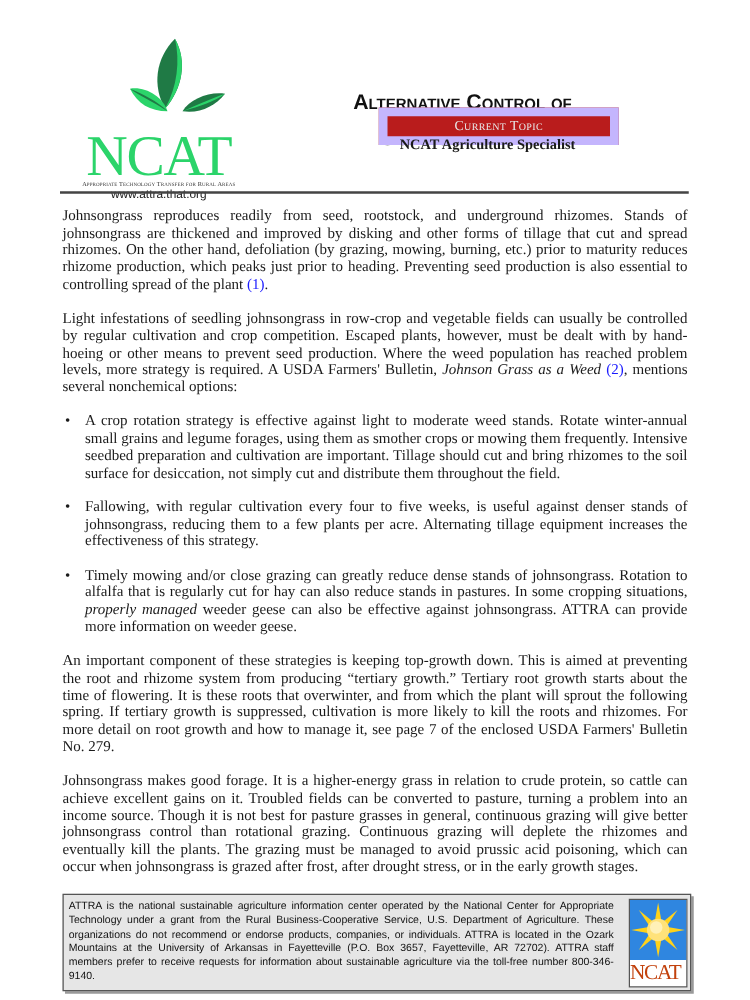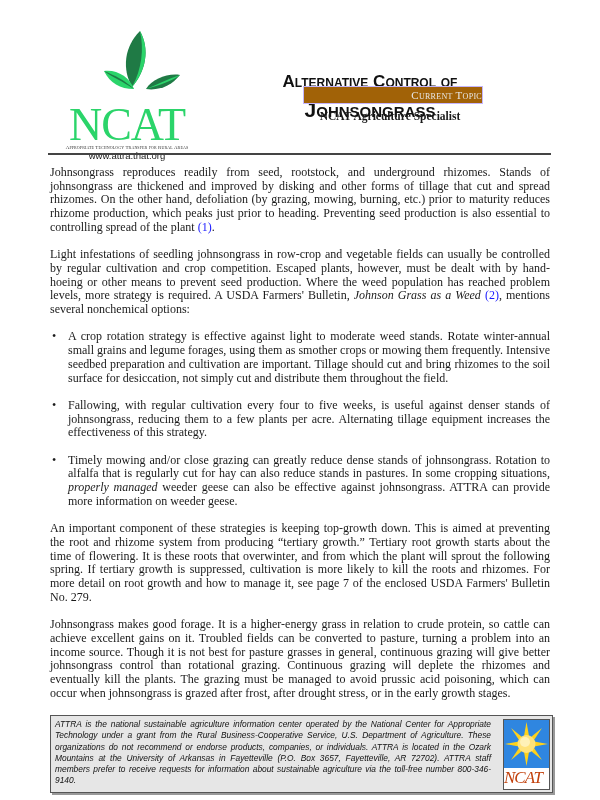--- a/index.html
+++ b/index.html
@@ -27,42 +27,42 @@
       font-family: "Liberation Sans", sans-serif; font-size: 9.5px; color: #1a1a1a;
     }
     .title {
       position: absolute; left: 240px; top: 28px; width: 260px; text-align: center;
       font-family: "Liberation Sans", sans-serif; font-weight: bold; font-size: 17px; line-height: 28px;
       font-variant: small-caps; color: #111; margin-top: 40px;
     }
     .title .l1 { display: block; font-size: 17px; }
     .title .l2 { display: block; font-size: 21px; }
     .topic {
-      position: absolute; left: 303px; top: 86px; width: 178px; height: 16px; background: #a16207;
-      border: 1px solid #c4b5fd; color: #e8e8e8; text-align: right; font-size: 11px; line-height: 16px;
+      position: absolute; left: 303px; top: 86px; width: 178px; height: 16px; background: #b91c1c;
+      border: 7px solid #c4b5fd; color: #e8e8e8; text-align: center; font-size: 11px; line-height: 16px;
       font-variant: small-caps; letter-spacing: 0.3px;
     }
     .byline {
       position: absolute; left: 290px; top: 110px; width: 200px; text-align: center;
       font-weight: bold; font-size: 11.5px; line-height: 13.5px; color: #1a1a1a;
     }
     .byline .author { color: #1a1aff; }
     .rule { position: absolute; left: 48px; top: 153px; width: 503px; height: 2px; background: #444; }
     .body {
       position: absolute; left: 50px; top: 166px; width: 500px; font-size: 12px; line-height: 13.7px;
       text-align: justify; color: #1a1a1a;
     }
     .body p { margin: 0 0 13.7px 0; }
     .ref { color: #1a1aff; }
     .body ul { margin: 0 0 13.7px 0; padding: 0; list-style: none; }
     .body li { position: relative; padding-left: 18px; margin-bottom: 13.7px; }
     .body li .bullet { position: absolute; left: 2px; top: 0; }
     .footer {
       position: absolute; left: 50px; top: 715px; width: 501px; height: 76px; background: #e6e6e6;
-      border: 1px solid #555; box-shadow: 2px 2px 0 #999; font-style: italic;
+      border: 1px solid #555; box-shadow: 2px 2px 0 #999;
     }
     .footer .text {
       position: absolute; left: 4px; top: 3px; width: 436px; font-family: "Liberation Sans", sans-serif;
       font-size: 8.4px; line-height: 11.3px; text-align: justify; color: #111;
     }
     .ncat {
       position: absolute; left: 452px; top: 3px; width: 45px; height: 69px; border: 1px solid #555; background: #fff;
     }
     .ncat .sky { position: absolute; left: 0; top: 0; width: 45px; height: 48px; background: #2f86e0; }
     .ncat .label {

